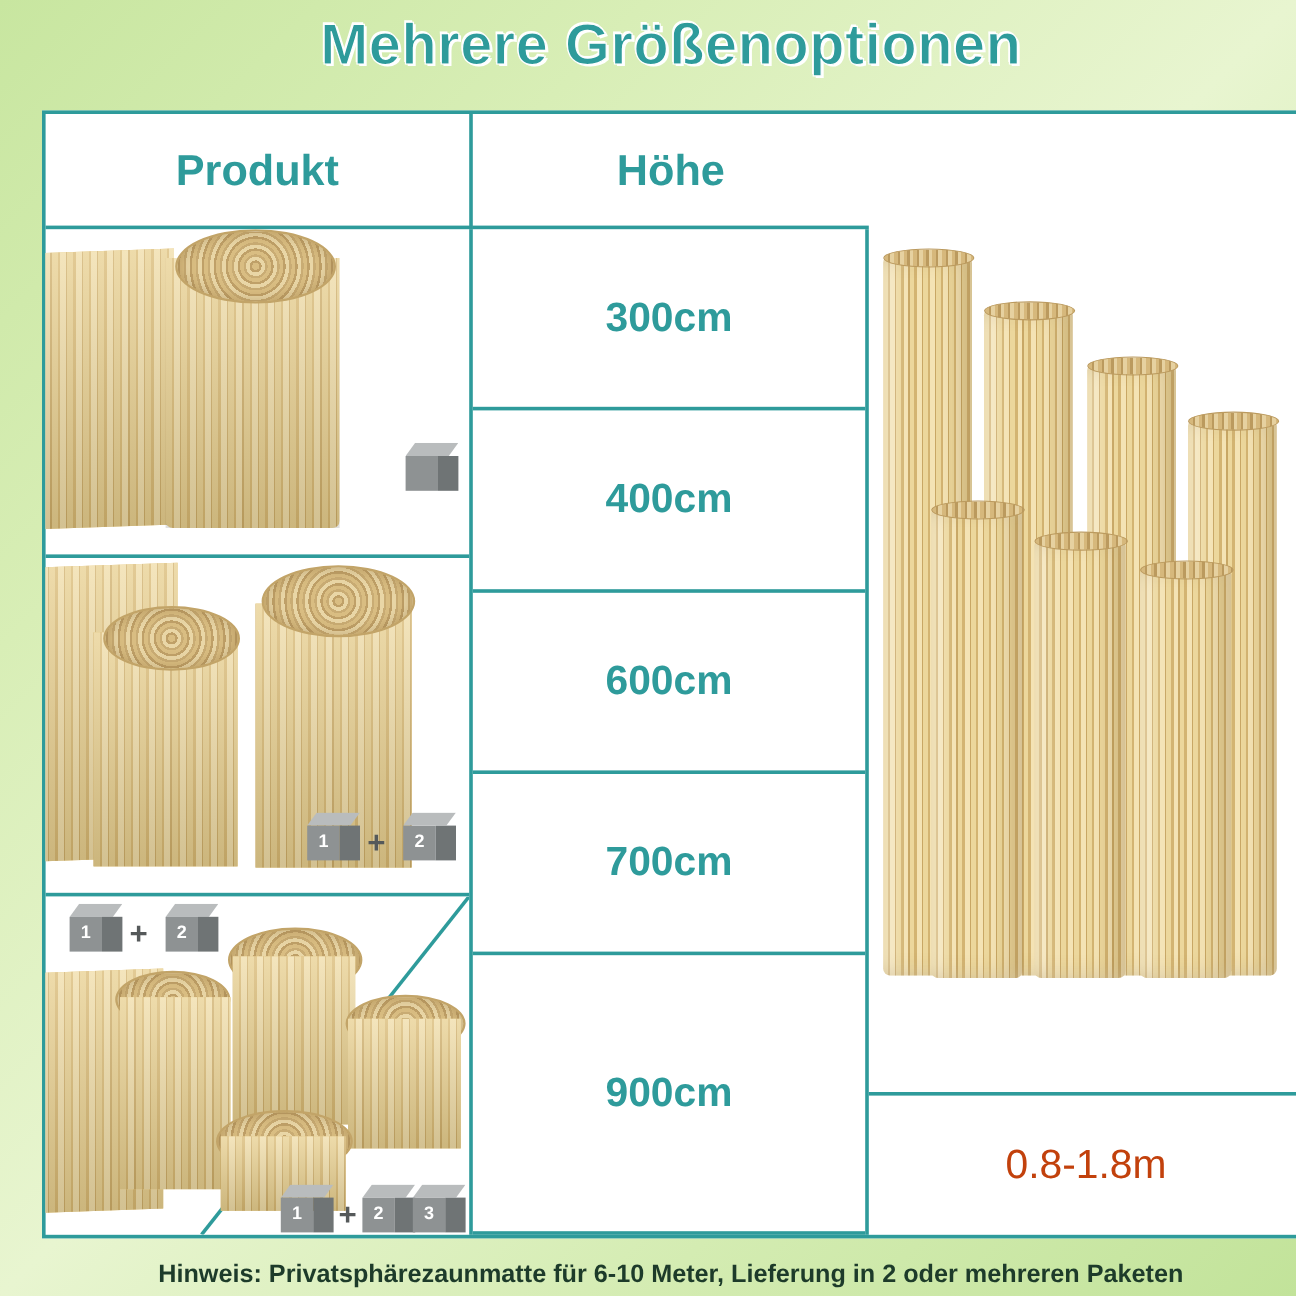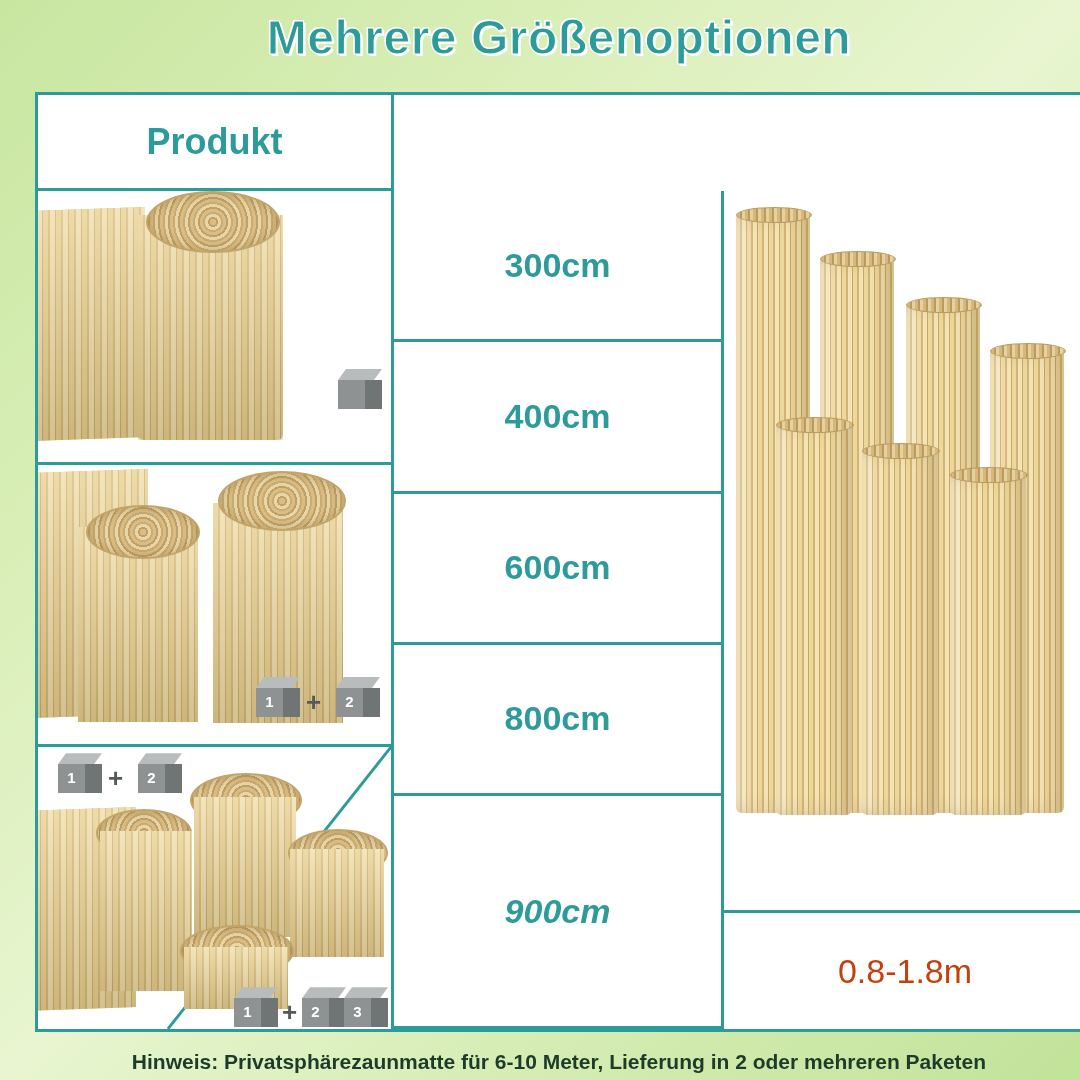--- a/index.html
+++ b/index.html
@@ -87,21 +87,21 @@
     flex: 1;
     display: flex;
     align-items: center;
     justify-content: center;
     font-size: 34px;
     font-weight: bold;
     color: #2e9b9b;
     border-bottom: 3px solid #2e9b9b;
     box-sizing: border-box;
   }
-  .len-cell.big { flex: 1.55; font-style: italic; }
+  .len-cell.big { flex: 1.55; }
   .len-cell.last { border-bottom: none; flex: 1.15; }
 
   .prod-cell {
     position: relative;
     overflow: hidden;
     border-bottom: 3px solid #2e9b9b;
     box-sizing: border-box;
   }
   .prod-cell.p1 { flex: 1.0; }
   .prod-cell.p2 { flex: 1.03; }
@@ -221,20 +221,21 @@
 </head>
 <body>
 
 <div class="page">
 
   <div class="title">Mehrere Größenoptionen</div>
 
   <div class="table">
 
     <div class="hcell">Produkt</div>
+    <div class="hcell last">Höhe</div>
 
     <div class="col-product">
 
       <div class="prod-cell p1">
         <div class="mat" style="left:-8px; top:18px; width:115px; height:230px; transform:skewY(-2deg);">
             <div class="mat-shade"></div>
           </div>
         <div class="mat" style="left:100px; top:24px; width:145px; height:225px; border-radius:0 0 6px 6px;">
             <div class="mat-shade"></div>
           </div>
@@ -331,21 +332,21 @@
             <div class="side"></div>
           <div class="num">3</div>
         </div>
       </div>
     </div>
 
     <div class="col-length">
       <div class="len-cell">300cm</div>
       <div class="len-cell">400cm</div>
       <div class="len-cell">600cm</div>
-      <div class="len-cell">800cm</div>
+      <div class="len-cell">700cm</div>
       <div class="len-cell big">900cm</div>
     </div>
 
     <div class="col-height">
       <div class="height-graphic">
 
         <div class="roll-cyl" style="left:12px; top:22px; width:74px; height:600px;"></div>
         <div class="roll-top" style="left:12px; top:16px; width:74px;"></div>
 
         <div class="roll-cyl" style="left:96px; top:66px; width:74px; height:556px;"></div>

